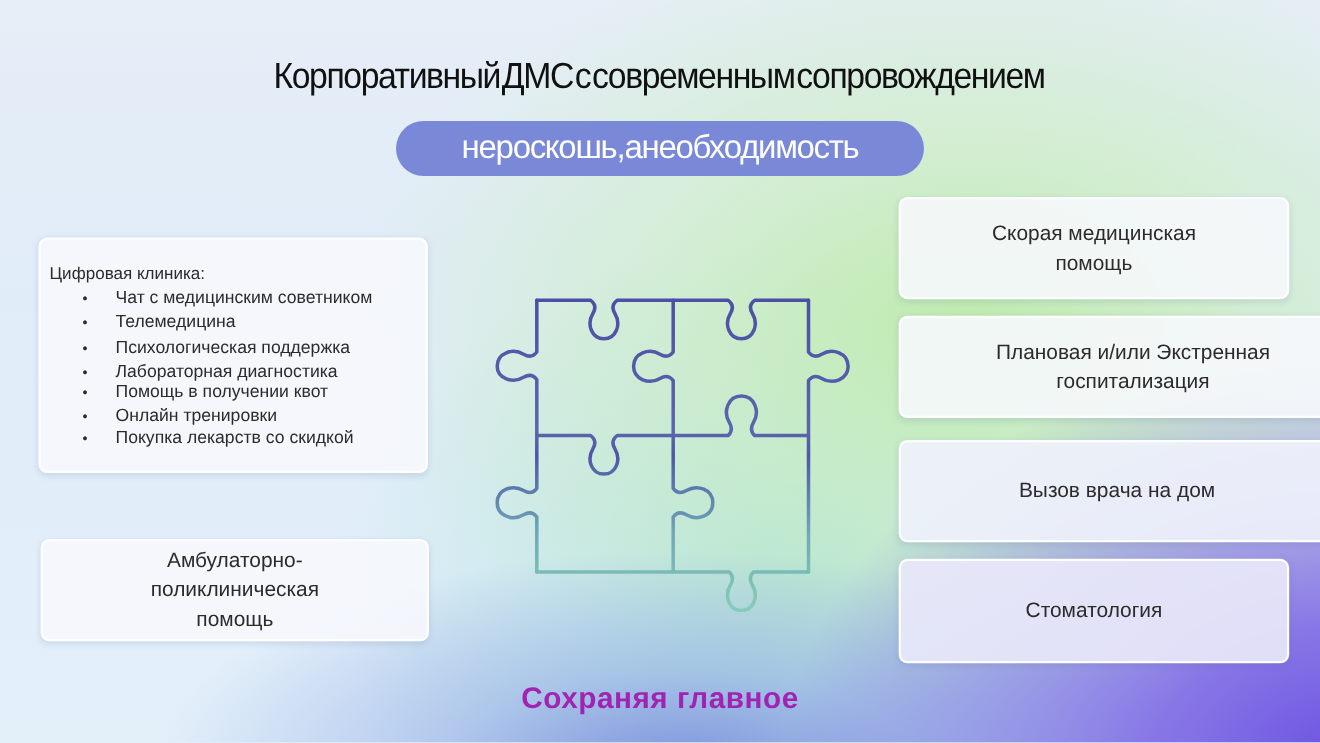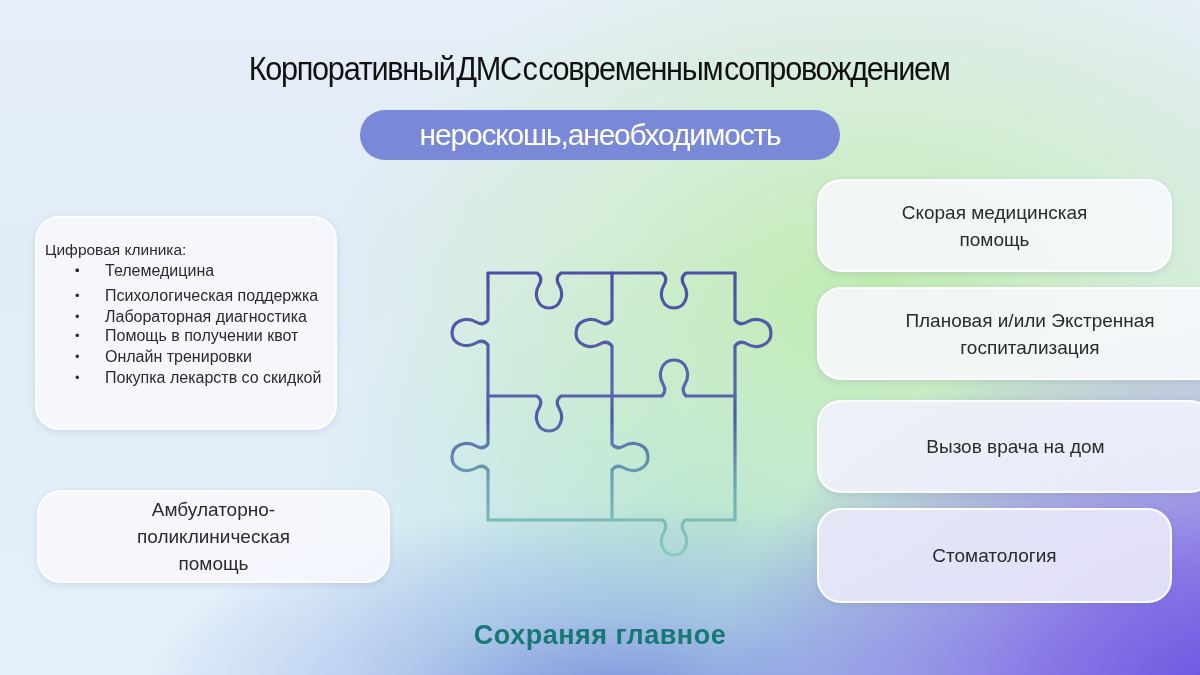--- a/index.html
+++ b/index.html
@@ -49,38 +49,38 @@
       align-items: center;
       justify-content: center;
       color: #ffffff;
       font-size: 30px;
       letter-spacing: -1.2px;
       word-spacing: -7px;
     }
     .card {
       position: absolute;
       box-sizing: border-box;
-      border-radius: 24px;
+      border-radius: 8px;
       background: rgba(247, 248, 253, 0.88);
       border: 2px solid rgba(255,255,255,0.95);
       box-shadow: 0 2px 6px rgba(90,110,160,0.18);
       color: #2b2b2b;
     }
     .card.center {
       display: flex;
       align-items: center;
       justify-content: center;
       text-align: center;
       font-size: 19px;
       line-height: 27px;
     }
     .card-digital {
       left: 35px;
       top: 216px;
-      width: 302px;
+      width: 354px;
       height: 214px;
       padding: 22px 0 0 8px;
       font-size: 15.5px;
     }
     .card-digital .heading {
       margin-left: 0;
       line-height: 20px;
     }
     .card-digital ul {
       list-style: none;
@@ -116,42 +116,42 @@
       top: 260px;
       width: 340px;
       height: 300px;
     }
     .footer {
       position: absolute;
       left: 400px;
       width: 400px;
       top: 620px;
       text-align: center;
-      color: #0f766e;
+      color: #a21caf;
       font-size: 27px;
       font-weight: bold;
       letter-spacing: 0.5px;
       opacity: 0.95;
     }
   </style>
 </head>
 <body>
 
 <div class="bg"></div>
 
 <div class="title">Корпоративный ДМС с современным сопровождением</div>
 
 <div class="pill">
   <span>не роскошь, а необходимость</span>
 </div>
 
 <div class="card card-digital">
   <div class="heading">Цифровая клиника:</div>
   <ul>
-    <li><span class="bullet">•</span></li>
+    <li><span class="bullet">•</span><span>Чат с медицинским советником</span></li>
     <li><span class="bullet">•</span><span>Телемедицина</span></li>
     <li style="margin-top:3px"><span class="bullet">•</span><span>Психологическая поддержка</span></li>
     <li><span class="bullet">•</span><span>Лабораторная диагностика</span></li>
     <li style="margin-top:-3px"><span class="bullet">•</span><span>Помощь  в получении квот</span></li>
     <li><span class="bullet">•</span><span>Онлайн тренировки</span></li>
     <li style="margin-top:-1px"><span class="bullet">•</span><span>Покупка лекарств со скидкой</span></li>
   </ul>
 </div>
 
 <div class="card center card-ambul">

